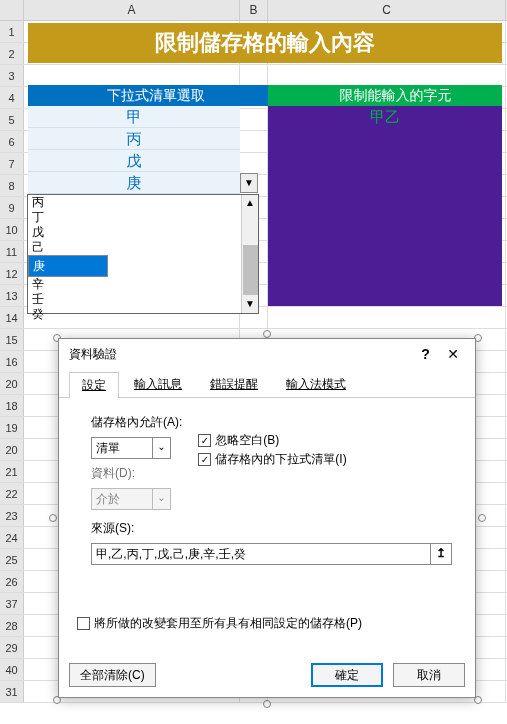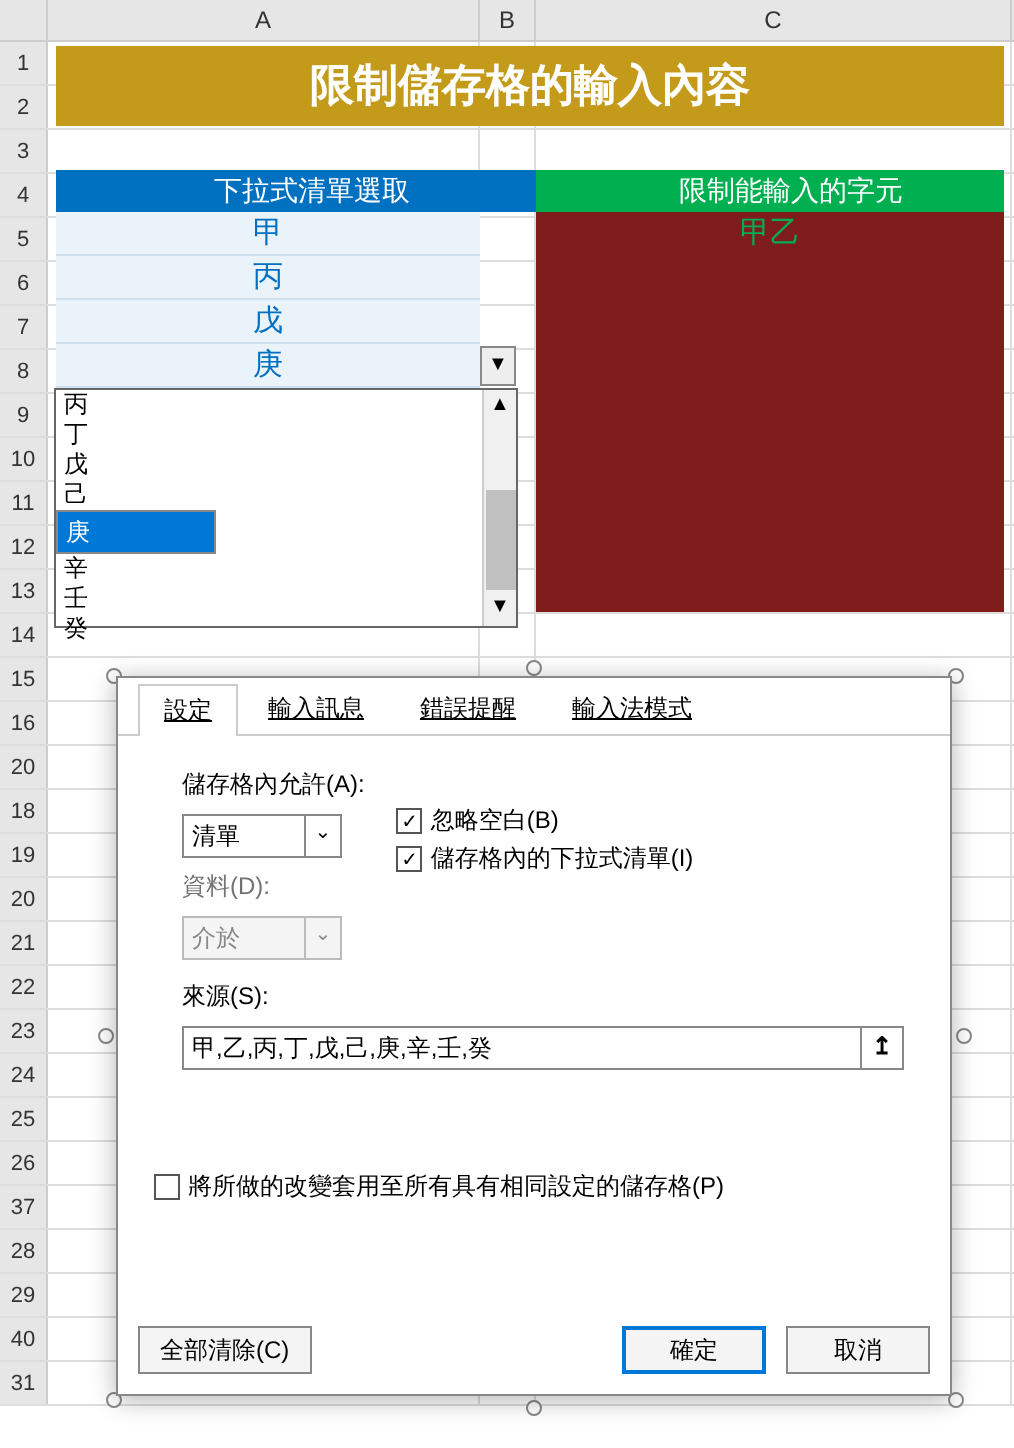--- a/index.html
+++ b/index.html
@@ -19,21 +19,21 @@
   .cellC { width: 238px; border-right: 1px solid #ddd; }
   
   .title-banner { position: absolute; left: 28px; top: 23px; width: 474px; height: 40px; background: #c49a1a; color: #fff; font-size: 22px; font-weight: bold; text-align: center; line-height: 40px; }
   
   .header-blue { position: absolute; left: 28px; top: 85px; width: 256px; height: 21px; background: #0070c0; color: #fff; text-align: center; line-height: 21px; font-size: 14px; }
   .header-green { position: absolute; left: 268px; top: 85px; width: 234px; height: 21px; background: #00b050; color: #fff; text-align: center; line-height: 21px; font-size: 14px; padding-left: 21px; }
   
   .blue-cells { position: absolute; left: 28px; top: 106px; width: 212px; background: #eaf3fa; }
   .blue-cell { height: 22px; text-align: center; line-height: 22px; color: #0070c0; font-size: 15px; border-bottom: 1px solid #d0e0ec; }
   
-  .green-cells { position: absolute; left: 268px; top: 106px; width: 234px; height: 200px; background: #7f1d1d; }
+  .green-cells { position: absolute; left: 268px; top: 106px; width: 234px; height: 200px; background: #4c1d95; }
   .green-cell { height: 22px; text-align: center; line-height: 22px; color: #00b050; font-size: 15px; }
   
   .dd-arrow { position: absolute; left: 240px; top: 173px; width: 18px; height: 20px; background: #eee; border: 1px solid #888; text-align:center; line-height:18px; font-size:10px; }
   
   .dropdown { position: absolute; left: 27px; top: 194px; width: 232px; height: 120px; background: #fff; border: 1px solid #666; }
   .dd-list { overflow: hidden; }
   .dd-item { height: 15px; line-height: 15px; padding-left: 4px; font-size: 12px; }
   .dd-item.sel { background: #0078d7; color: #fff; }
   .dd-scroll { position: absolute; right: 0; top: 0; width: 17px; height: 118px; background: #f0f0f0; border-left: 1px solid #ccc; }
   .dd-sb-up { height: 17px; text-align:center; line-height:15px; font-size:10px; }
@@ -296,20 +296,27 @@
 <div class="handle" style="left:53px; top:334px"></div>
 <div class="handle" style="left:263px; top:330px"></div>
 <div class="handle" style="left:474px; top:334px"></div>
 <div class="handle" style="left:49px; top:514px"></div>
 <div class="handle" style="left:478px; top:514px"></div>
 <div class="handle" style="left:53px; top:696px"></div>
 <div class="handle" style="left:263px; top:700px"></div>
 <div class="handle" style="left:474px; top:696px"></div>
 
 <div class="dialog">
+  <div class="dlg-title">
+    <span>資料驗證</span>
+    <span>
+      <span class="dlg-help">?</span>
+      <span class="dlg-close">✕</span>
+    </span>
+  </div>
   <div class="tabs">
     <div class="tab active">設定</div>
     <div class="tab">輸入訊息</div>
     <div class="tab">錯誤提醒</div>
     <div class="tab">輸入法模式</div>
   </div>
   <div class="dlg-body">
     <div class="row-flex">
       <div class="col-half">
         <div class="sub">儲存格內允許(A):</div>

